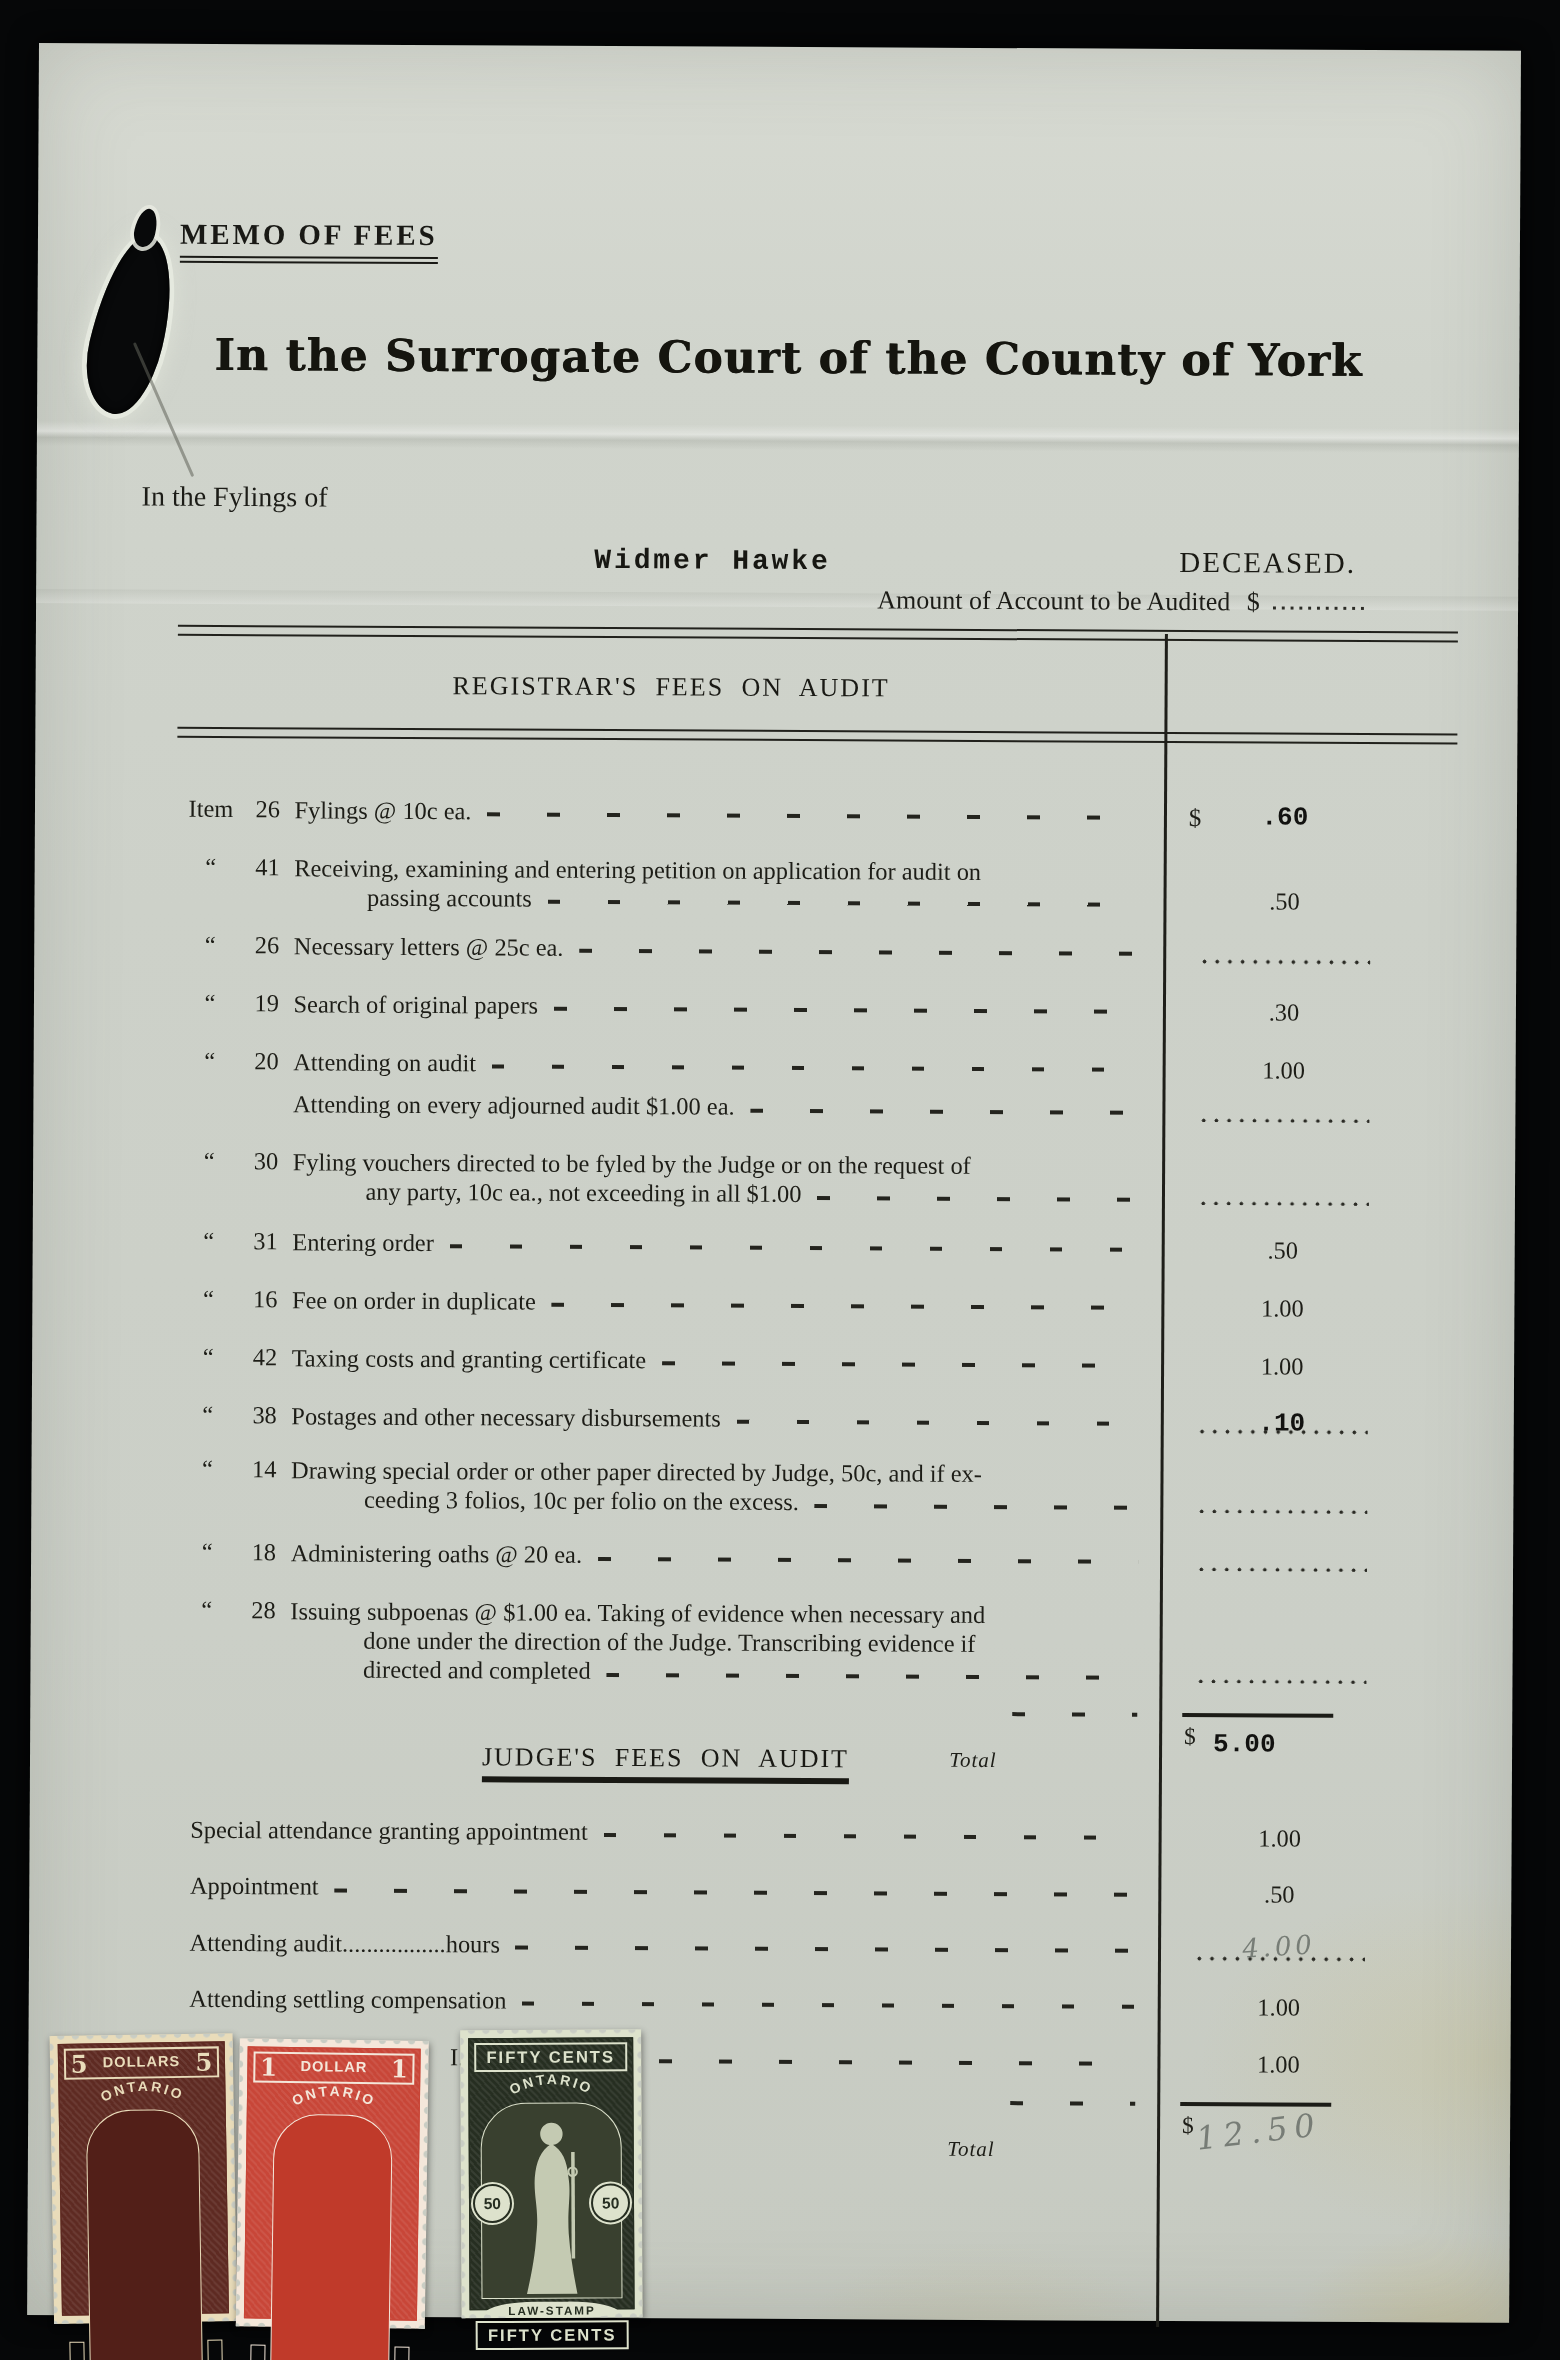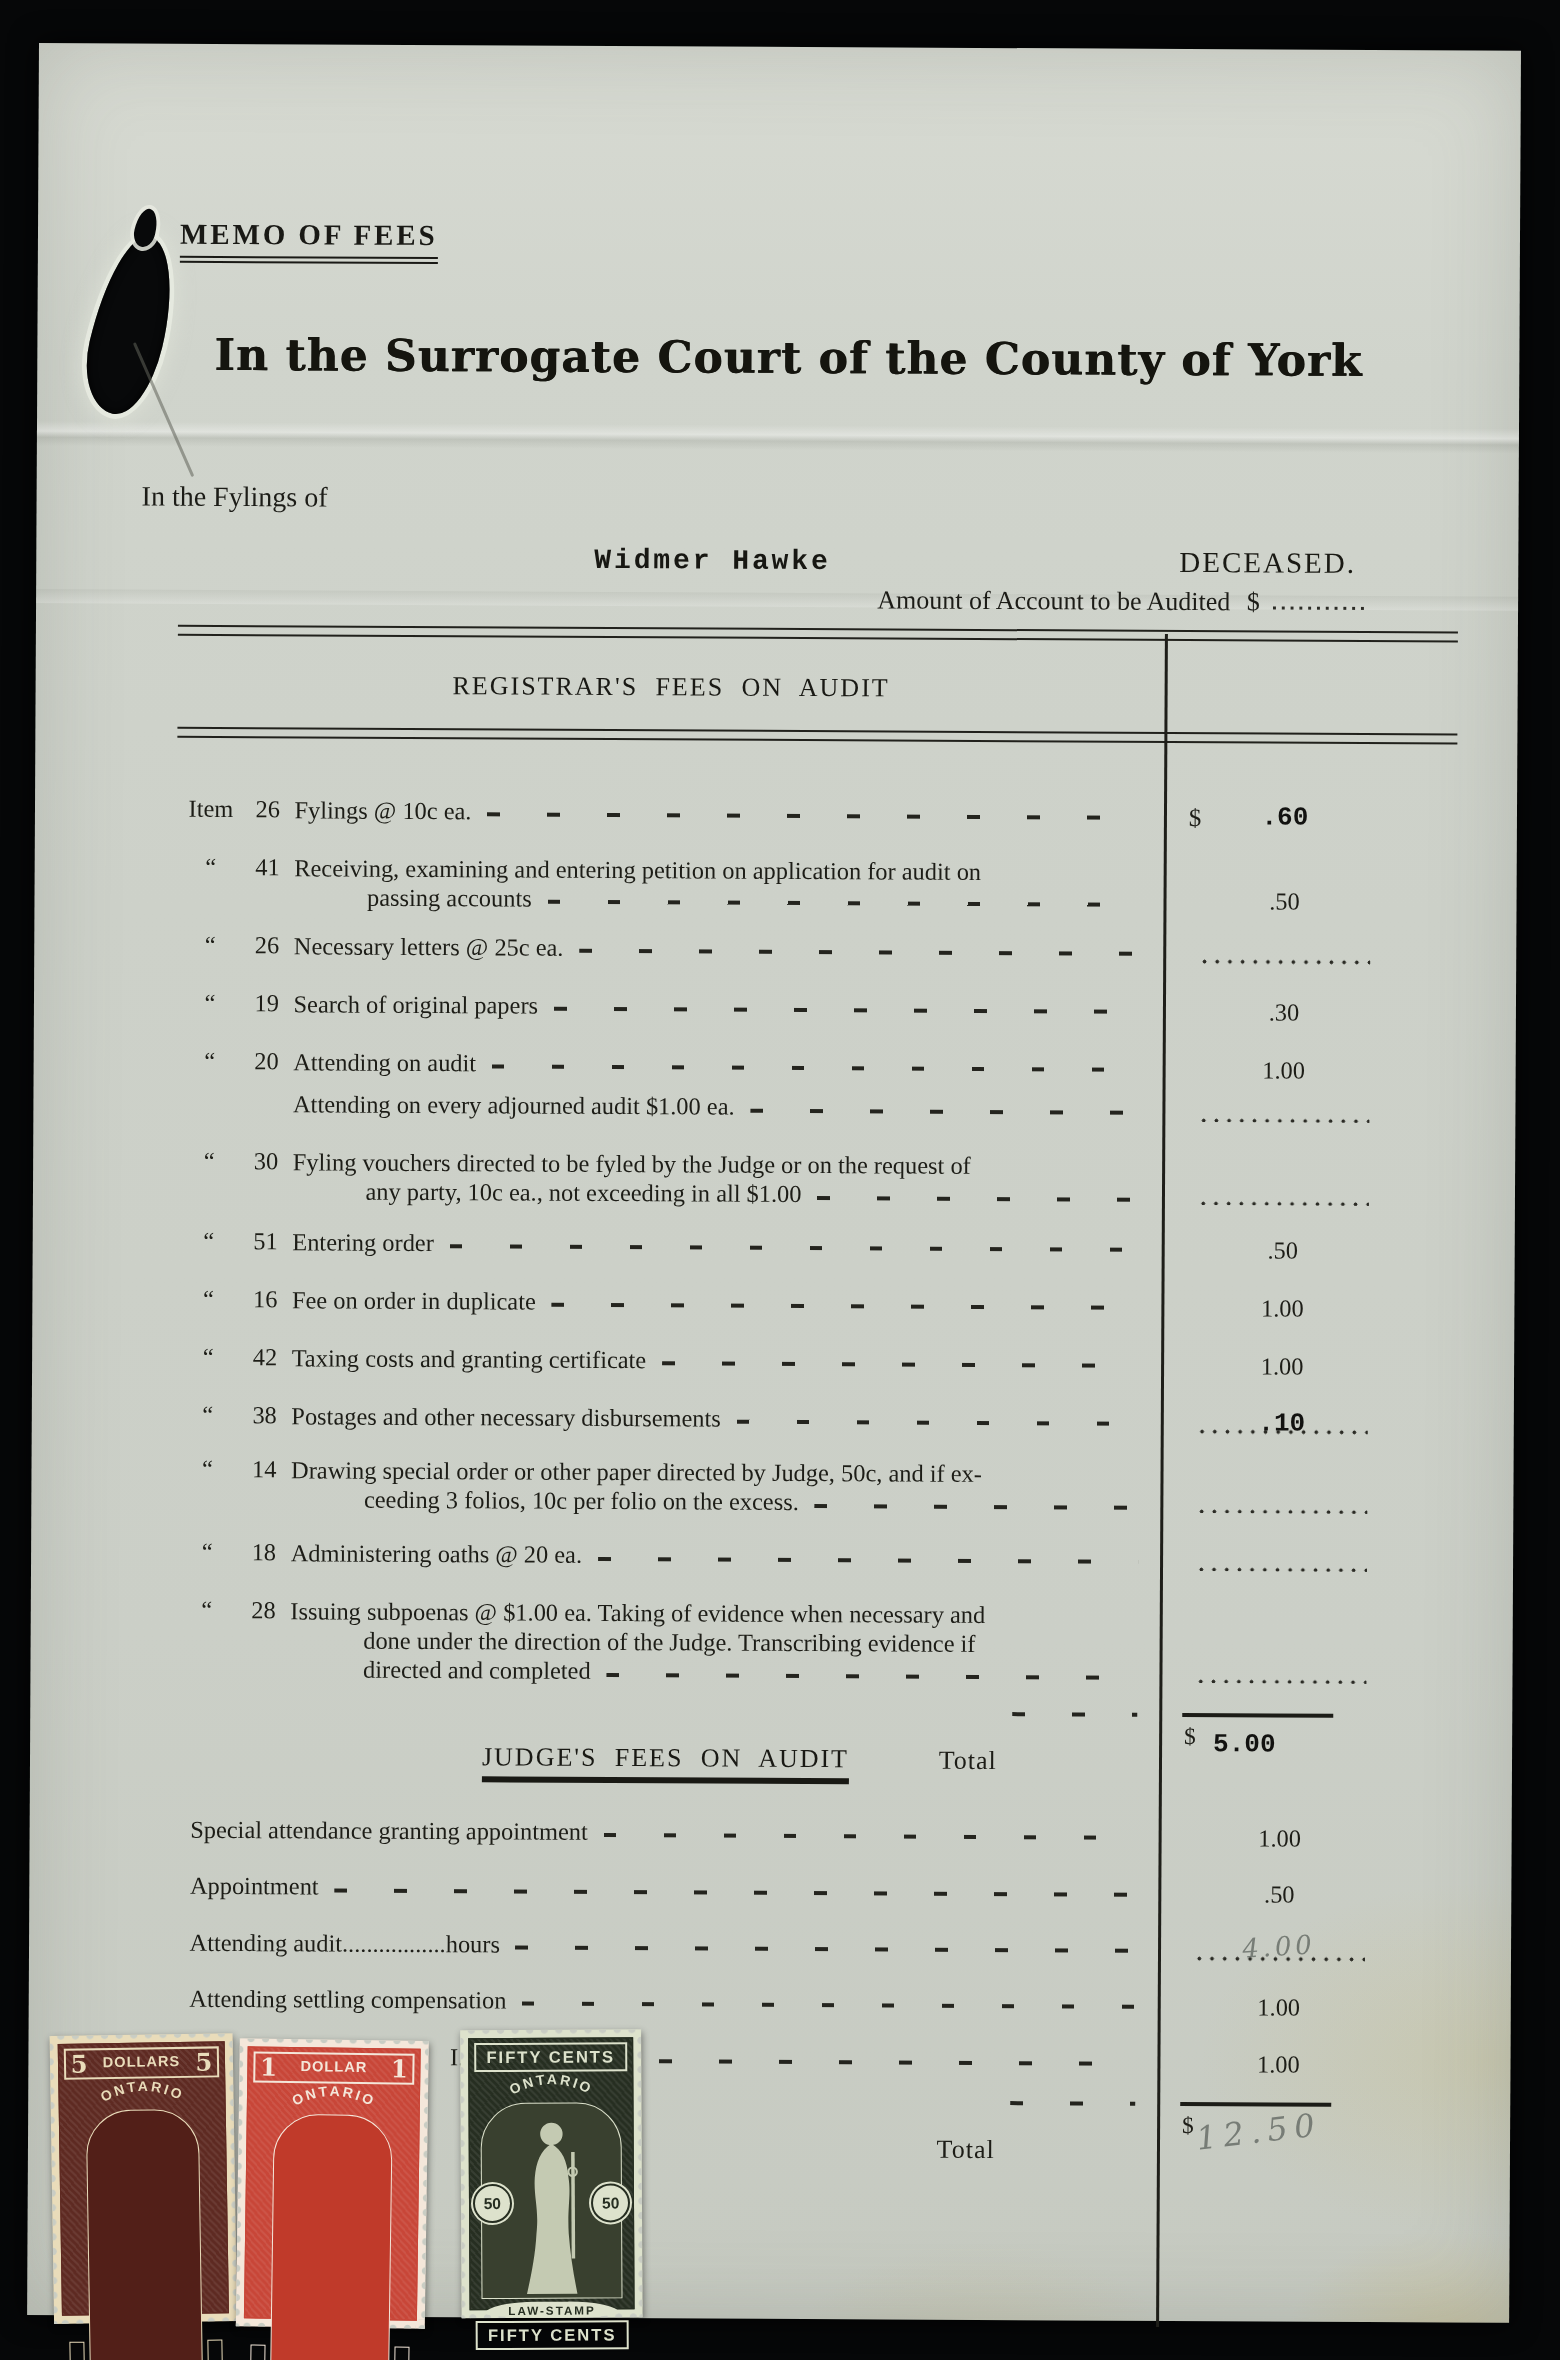--- a/index.html
+++ b/index.html
@@ -78,21 +78,21 @@
   .c-amt .dots{position:absolute;left:13.7px;right:13.7px;bottom:4.9px;height:4.9px;
     background:radial-gradient(circle,#2b2b25 1.8px,rgba(0,0,0,0) 2.1px);background-size:12.7px 4.9px;background-repeat:repeat-x;}
   .c-amt .cur{position:absolute;left:3.9px;bottom:1px;font-size:25px;}
   .c-amt .val{position:absolute;left:0;right:0;bottom:0;text-align:center;line-height:31px;}
   .val.printed{font-size:24.4px;}
   .val.typed{font-family:"Liberation Mono",monospace;font-weight:bold;font-size:26px;color:#121210;}
   .val.pencil{font-family:"DejaVu Serif",serif;font-style:italic;color:rgba(104,110,104,0.85);
     font-size:26px;transform:rotate(-4deg);letter-spacing:3.9px;bottom:3.9px;}
   .trow{margin-top:0;}
   .tspacer{flex:1 1 auto;}
-  .tlabel{font-size:26px;letter-spacing:1px;align-self:flex-end;line-height:31px;}
+  .tlabel{font-size:21px;letter-spacing:1px;align-self:flex-end;line-height:31px;font-style:italic;}
   .c-amt.total{height:64px;}
   .c-amt.total .tline{position:absolute;top:0;left:2px;width:151px;height:3.9px;background:#1c1c17;}
   .c-amt.total .cur{top:9.8px;bottom:auto;font-size:23.4px;left:3.9px;}
   .c-amt.total .val{top:15.6px;bottom:auto;left:33px;right:auto;text-align:left;}
   .c-amt.total .val.pencil{top:13.7px;left:17.6px;font-size:32px;transform:rotate(-7deg);letter-spacing:6.8px;}
 
   
   .stamp{position:absolute;width:183px;height:288px;padding:7.8px;box-sizing:border-box;z-index:5;
     box-shadow:1px 2.9px 7.8px rgba(0,0,0,0.45);
     background-color:var(--pp);
@@ -259,21 +259,21 @@
             <span class="txt serif">any party, 10c ea., not exceeding in all $1.00</span>
             <span class="leader"></span>
           </div>
         </div>
         <div class="c-amt">
           <span class="dots"></span>
         </div>
       </div>
       <div class="frow">
         <span class="c-pre serif">“</span>
-        <span class="c-no serif">51</span>
+        <span class="c-no serif">31</span>
         <div class="c-desc">
           <div class="dline">
             <span class="txt serif">Entering order</span>
             <span class="leader"></span>
           </div>
         </div>
         <div class="c-amt">
           <span class="val printed">.50</span>
         </div>
       </div>

